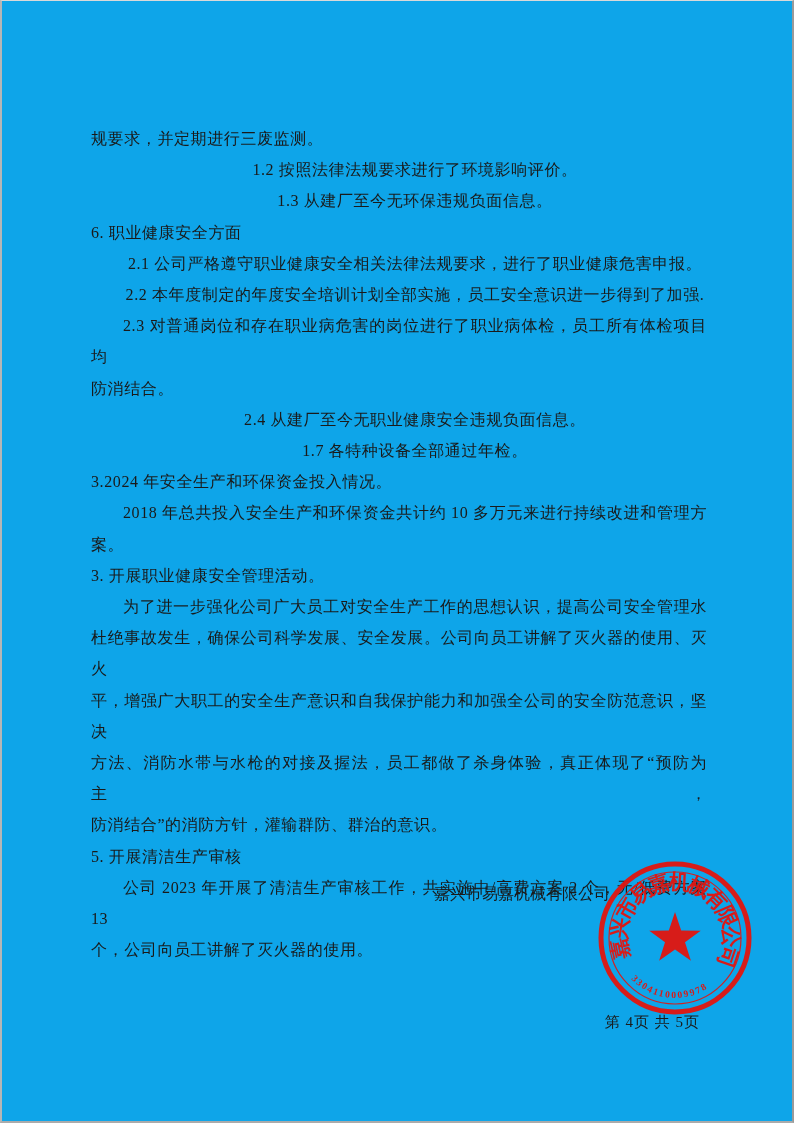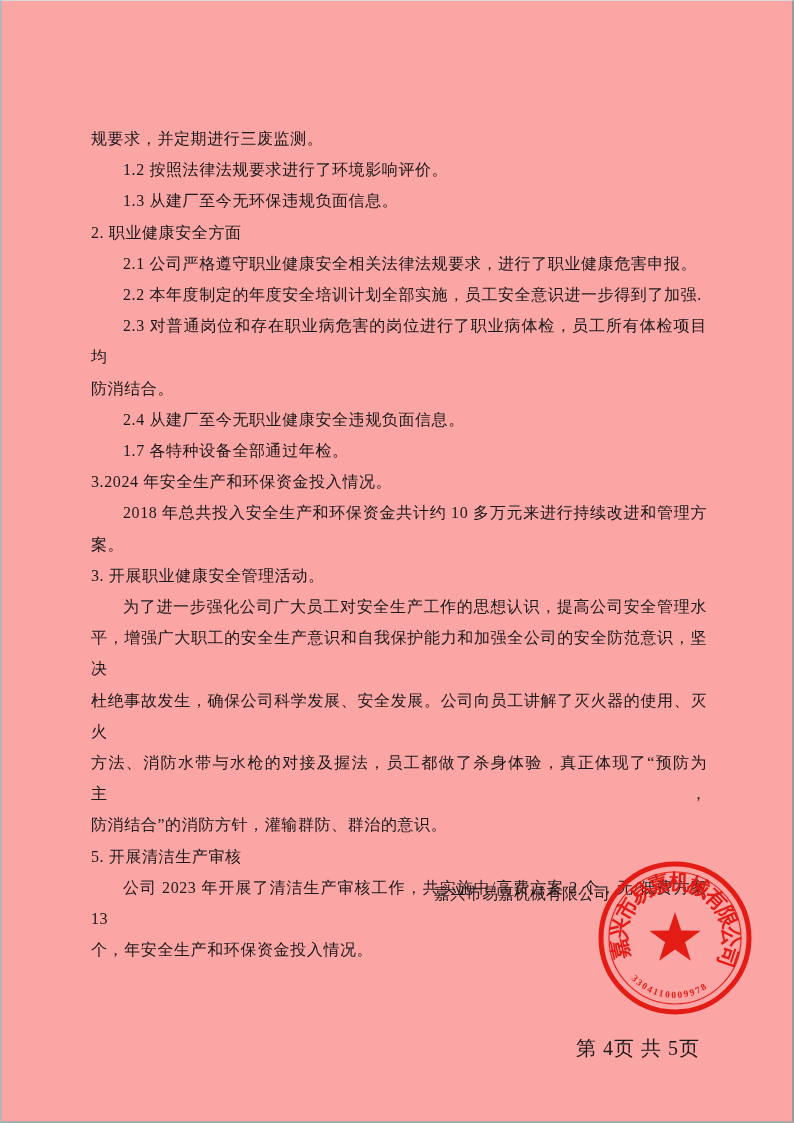--- a/index.html
+++ b/index.html
@@ -9,56 +9,56 @@
     width: 794px;
     height: 1123px;
     overflow: hidden;
     font-family: "Liberation Serif", "DejaVu Serif", serif;
   }
   .page {
     position: absolute;
     left: 0; top: 0;
     width: 794px; height: 1123px;
     box-sizing: border-box;
-    background: #fca5a5;
+    background: #0ea5e9;
     border-top: 1px solid #d9d9d9;
     border-left: 2px solid #b6b6b6;
     border-right: 2px solid #9a9a9a;
     border-bottom: 2px solid #ababab;
   }
   .body-text {
     position: absolute;
     left: 89px;
     top: 122px;
     width: 616px;
     font-size: 16px;
     line-height: 31.2px;
     letter-spacing: 0.6px;
     color: #1a1a1a;
   }
   .line { white-space: nowrap; }
-  .line.ind { text-indent: 32px; }
+  .line.ind { text-indent: 32px; text-align: center; }
   .line.jst {
     white-space: normal;
     text-align: justify;
     text-align-last: justify;
   }
   .signature {
     position: absolute;
     left: 432px;
     top: 876px;
     font-size: 16px;
     color: #1a1a1a;
     line-height: 33px;
   }
   .footer {
     position: absolute;
     right: 92px;
-    top: 1034px;
-    font-size: 20px;
+    top: 1012px;
+    font-size: 15px;
     color: #1a1a1a;
     letter-spacing: 1px;
   }
   .stamp-svg {
     position: absolute;
     left: 585px;
     top: 850px;
     width: 180px;
     height: 180px;
   }
@@ -71,39 +71,39 @@
 </style>
 </head>
 <body>
 
 <div class="page">
 
   <div class="body-text" id="body-text">
       <div class="line">规要求，并定期进行三废监测。</div>
       <div class="line ind">1.2 按照法律法规要求进行了环境影响评价。</div>
       <div class="line ind">1.3 从建厂至今无环保违规负面信息。</div>
-      <div class="line">2. 职业健康安全方面</div>
+      <div class="line">6. 职业健康安全方面</div>
       <div class="line ind">2.1 公司严格遵守职业健康安全相关法律法规要求，进行了职业健康危害申报。</div>
       <div class="line ind">2.2 本年度制定的年度安全培训计划全部实施，员工安全意识进一步得到了加强.</div>
       <div class="line ind jst">2.3 对普通岗位和存在职业病危害的岗位进行了职业病体检，员工所有体检项目均</div>
       <div class="line">防消结合。</div>
       <div class="line ind">2.4 从建厂至今无职业健康安全违规负面信息。</div>
       <div class="line ind">1.7 各特种设备全部通过年检。</div>
       <div class="line">3.2024 年安全生产和环保资金投入情况。</div>
       <div class="line ind jst">2018 年总共投入安全生产和环保资金共计约 10 多万元来进行持续改进和管理方</div>
       <div class="line">案。</div>
       <div class="line">3. 开展职业健康安全管理活动。</div>
       <div class="line ind jst">为了进一步强化公司广大员工对安全生产工作的思想认识，提高公司安全管理水</div>
+      <div class="line jst">杜绝事故发生，确保公司科学发展、安全发展。公司向员工讲解了灭火器的使用、灭火</div>
       <div class="line jst">平，增强广大职工的安全生产意识和自我保护能力和加强全公司的安全防范意识，坚决</div>
-      <div class="line jst">杜绝事故发生，确保公司科学发展、安全发展。公司向员工讲解了灭火器的使用、灭火</div>
       <div class="line jst">方法、消防水带与水枪的对接及握法，员工都做了杀身体验，真正体现了“预防为主，</div>
       <div class="line">防消结合”的消防方针，灌输群防、群治的意识。</div>
       <div class="line">5. 开展清洁生产审核</div>
       <div class="line ind jst">公司 2023 年开展了清洁生产审核工作，共实施中/高费方案 2 个，无/低费方案 13</div>
-      <div class="line">个，年安全生产和环保资金投入情况。</div>
+      <div class="line">个，公司向员工讲解了灭火器的使用。</div>
     </div>
 
   <div class="signature">
     <div>嘉兴市易嘉机械有限公司</div>
   </div>
 
   <div class="footer">第 4页 共 5页</div>
 
   <svg class="stamp-svg" viewBox="585 850 180 180">
     <defs>

